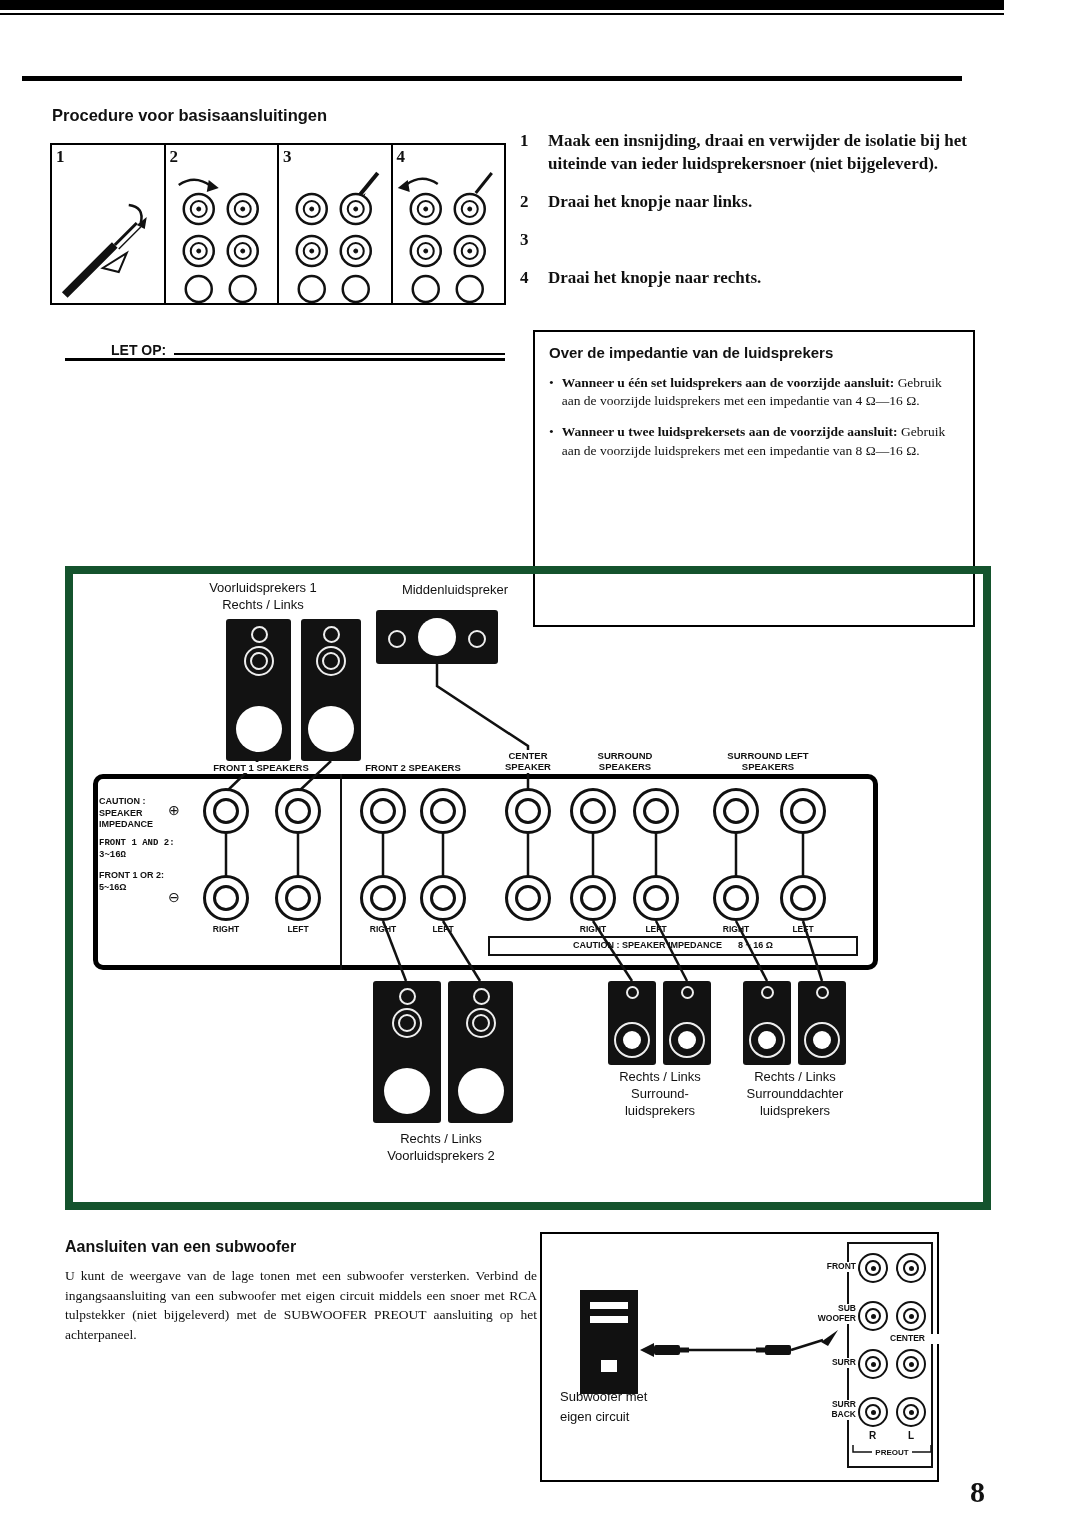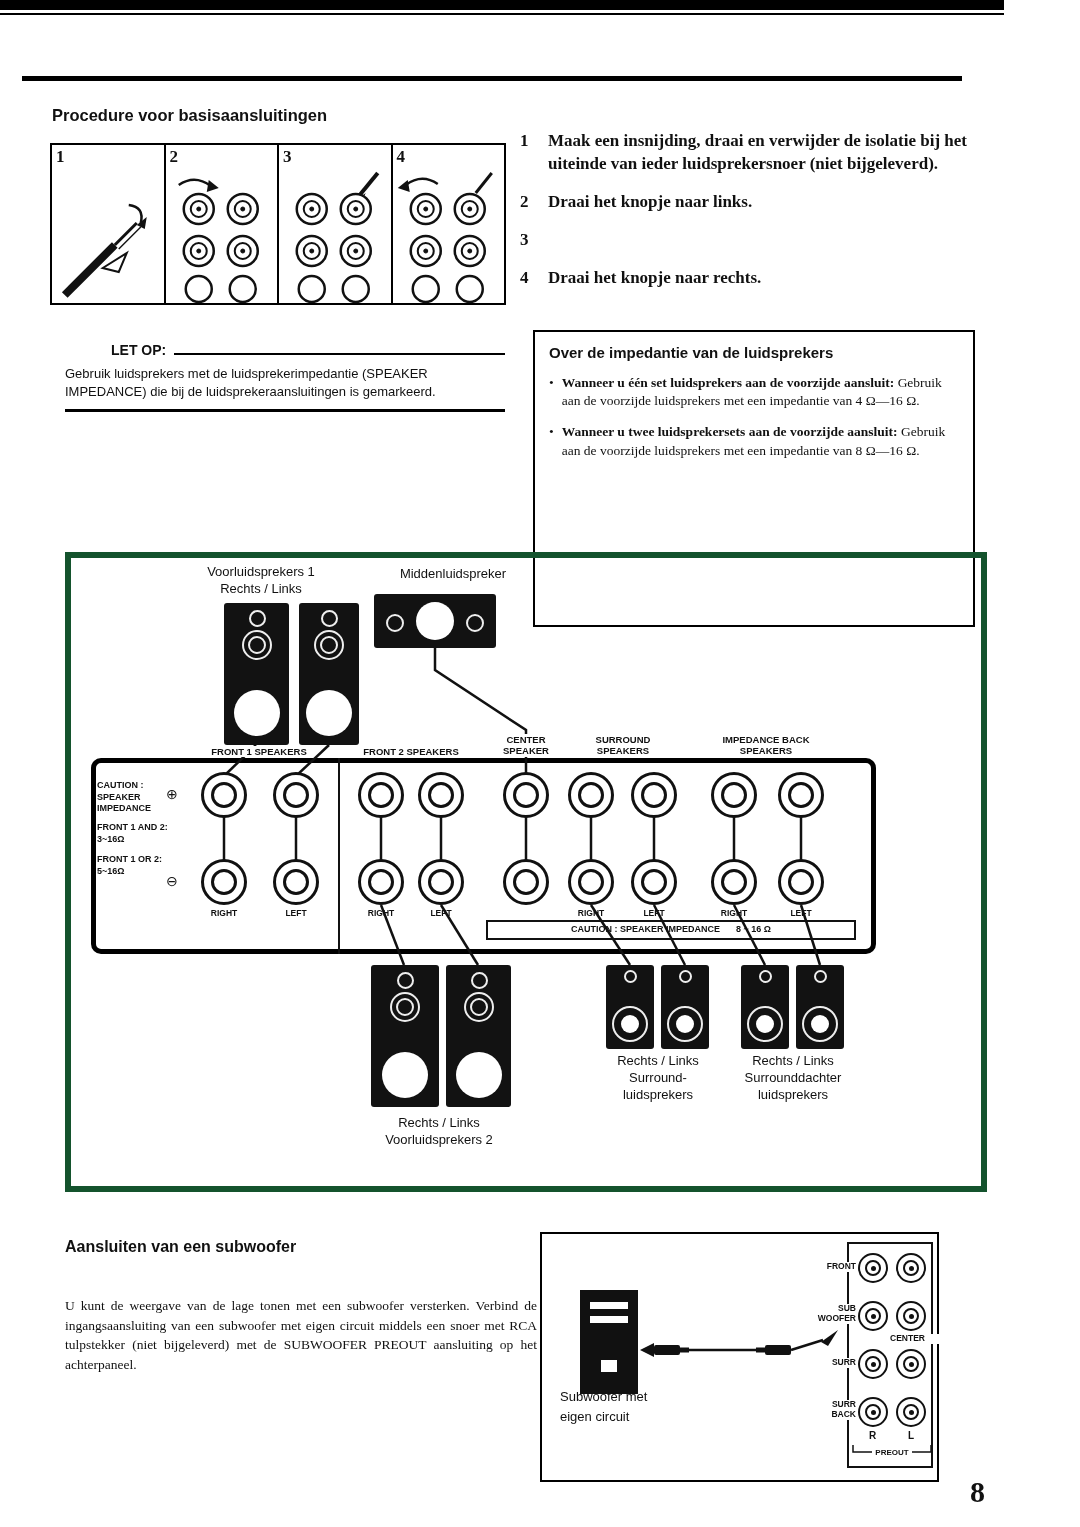--- a/index.html
+++ b/index.html
@@ -32,21 +32,21 @@
           box-sizing:border-box;padding:12px 14px;}
   .impbox h3{margin:0;font:bold 15px "Liberation Sans",sans-serif;}
   .impbox .intro{margin:9px 0 0 0;font:13.5px/1.4 "Liberation Serif",serif;text-align:justify;}
   .impbox .bullet{display:flex;gap:8px;margin-top:13px;font:13.5px/1.35 "Liberation Serif",serif;}
   .impbox .bullet .bl{font-weight:bold;}
 
   .nltab{position:absolute;left:1008px;top:400px;width:38px;height:178px;background:#242424;color:#fff;
          display:flex;align-items:center;justify-content:center;writing-mode:vertical-rl;
          transform:rotate(180deg);font:bold 15px "Liberation Sans",sans-serif;letter-spacing:1px;border-radius:2px;}
 
-  .diag{position:absolute;left:65px;top:552px;width:910px;height:628px;border:6px solid #14532d;}
+  .diag{position:absolute;left:65px;top:566px;width:910px;height:628px;border:8px solid #14532d;}
   .diag .lbl{position:absolute;z-index:6;font:13px/1.3 "Liberation Sans",sans-serif;text-align:center;}
 
   .tpanel{position:absolute;left:20px;top:200px;width:785px;height:196px;border:5px solid #000;
           border-radius:10px;box-sizing:border-box;z-index:1;}
   .vdiv{position:absolute;width:2px;background:#111;z-index:2;}
   .sect{position:absolute;z-index:5;text-align:center;font:bold 9.5px/1.2 "Liberation Sans",sans-serif;}
   .sect b{display:table;margin:0 auto;background:#fff;padding:0 3px;font-weight:bold;white-space:nowrap;}
   .ptext{position:absolute;font:bold 9px/1.3 "Liberation Sans",sans-serif;z-index:5;}
   .pm{position:absolute;font:14px "Liberation Sans",sans-serif;z-index:5;}
   .tlabel{position:absolute;font:bold 8.5px/1.2 "Liberation Sans",sans-serif;z-index:5;text-align:center;width:60px;}
@@ -69,21 +69,21 @@
   .tower.sm .r1{width:9px;height:9px;margin-left:-6px;top:5px;}
   .tower.sm .wf{width:32px;height:32px;margin-left:-18px;bottom:7px;background:transparent;border:2.5px solid #eee;}
   .tower.sm .wf::after{content:"";position:absolute;inset:7px;background:#fff;border-radius:50%;}
 
   .centerspk{position:absolute;background:#121212;border-radius:3px;z-index:4;}
   .centerspk .cw{position:absolute;left:50%;top:50%;width:38px;height:38px;margin:-19px 0 0 -19px;background:#fff;border-radius:50%;}
   .centerspk .cl,.centerspk .cr{position:absolute;top:50%;width:14px;height:14px;margin-top:-7px;border:2px solid #eee;border-radius:50%;}
   .centerspk .cl{left:12px;}.centerspk .cr{right:12px;}
 
   .subhead{position:absolute;left:65px;top:1238px;font:bold 16px "Liberation Sans",sans-serif;}
-  .subtext{position:absolute;left:65px;top:1266px;width:472px;font:13.5px/1.45 "Liberation Serif",serif;text-align:justify;margin-top:30px;}
+  .subtext{position:absolute;left:65px;top:1266px;width:472px;font:13.5px/1.45 "Liberation Serif",serif;text-align:justify;}
 
   .subbox{position:absolute;left:540px;top:1232px;width:395px;height:246px;border:2px solid #000;}
   .subwoofer{position:absolute;left:38px;top:56px;width:58px;height:104px;background:#111;z-index:2;}
   .subwoofer i{position:absolute;left:10px;width:38px;height:7px;background:#fff;}
   .subwoofer .s1{top:12px;} .subwoofer .s2{top:26px;}
   .subwoofer .sq{position:absolute;left:21px;top:70px;width:16px;height:12px;background:#fff;}
   .jpanel{position:absolute;left:305px;top:8px;width:86px;height:226px;border:2px solid #111;box-sizing:border-box;background:#fff;z-index:1;}
   .jack{position:absolute;width:30px;height:30px;border:2.5px solid #111;border-radius:50%;background:#fff;box-sizing:border-box;z-index:3;}
   .jack::before{content:"";position:absolute;left:50%;top:50%;width:12px;height:12px;margin:-8px 0 0 -8px;border:2px solid #111;border-radius:50%;}
   .jack::after{content:"";position:absolute;left:50%;top:50%;width:5px;height:5px;margin:-2.5px 0 0 -2.5px;background:#111;border-radius:50%;}
@@ -204,21 +204,20 @@
       <span class="n">4</span>
       <span>Draai het knopje naar rechts.</span>
     </div>
   </div>
 
   <div class="letop">
     <div class="ttl-row">
       <span class="ttl">LET OP:</span>
       <span class="ln"></span>
     </div>
-    <p>Gebruik luidsprekers met de luidsprekerimpedantie (SPEAKER IMPEDANCE) die bij de luidsprekeraansluitingen is gemarkeerd.</p>
     <div class="bot"></div>
   </div>
 
   <div class="impbox">
     <h3>Over de impedantie van de luidsprekers</h3>
     <div class="bullet">
       <span>•</span>
       <span>
         <b class="bl">Wanneer u één set luidsprekers aan de voorzijde aansluit:</b>
         <span>Gebruik aan de voorzijde luidsprekers met een impedantie van 4 Ω—16 Ω.</span>
@@ -293,30 +292,30 @@
     </div>
     <div class="sect" style="left:415px;top:176px;width:80px;">
       <b>CENTER</b>
       <b>SPEAKER</b>
     </div>
     <div class="sect" style="left:512px;top:176px;width:80px;">
       <b>SURROUND</b>
       <b>SPEAKERS</b>
     </div>
     <div class="sect" style="left:640px;top:176px;width:110px;">
-      <b>IMPEDANCE BACK</b>
+      <b>SURROUND LEFT</b>
       <b>SPEAKERS</b>
     </div>
 
     <div class="ptext" style="left:26px;top:222px;">
       <div>CAUTION :</div>
       <div>SPEAKER</div>
       <div>IMPEDANCE</div>
     </div>
-    <div class="ptext" style="left:26px;top:264px;">
+    <div class="ptext" style="left:26px;top:264px;font-family:Liberation Mono, monospace;">
       <div>FRONT 1 AND 2:</div>
       <div>3~16Ω</div>
     </div>
     <div class="ptext" style="left:26px;top:296px;">
       <div>FRONT 1 OR 2:</div>
       <div>5~16Ω</div>
     </div>
     <div class="pm" style="left:95px;top:228px;">⊕</div>
     <div class="pm" style="left:95px;top:315px;">⊖</div>
 

